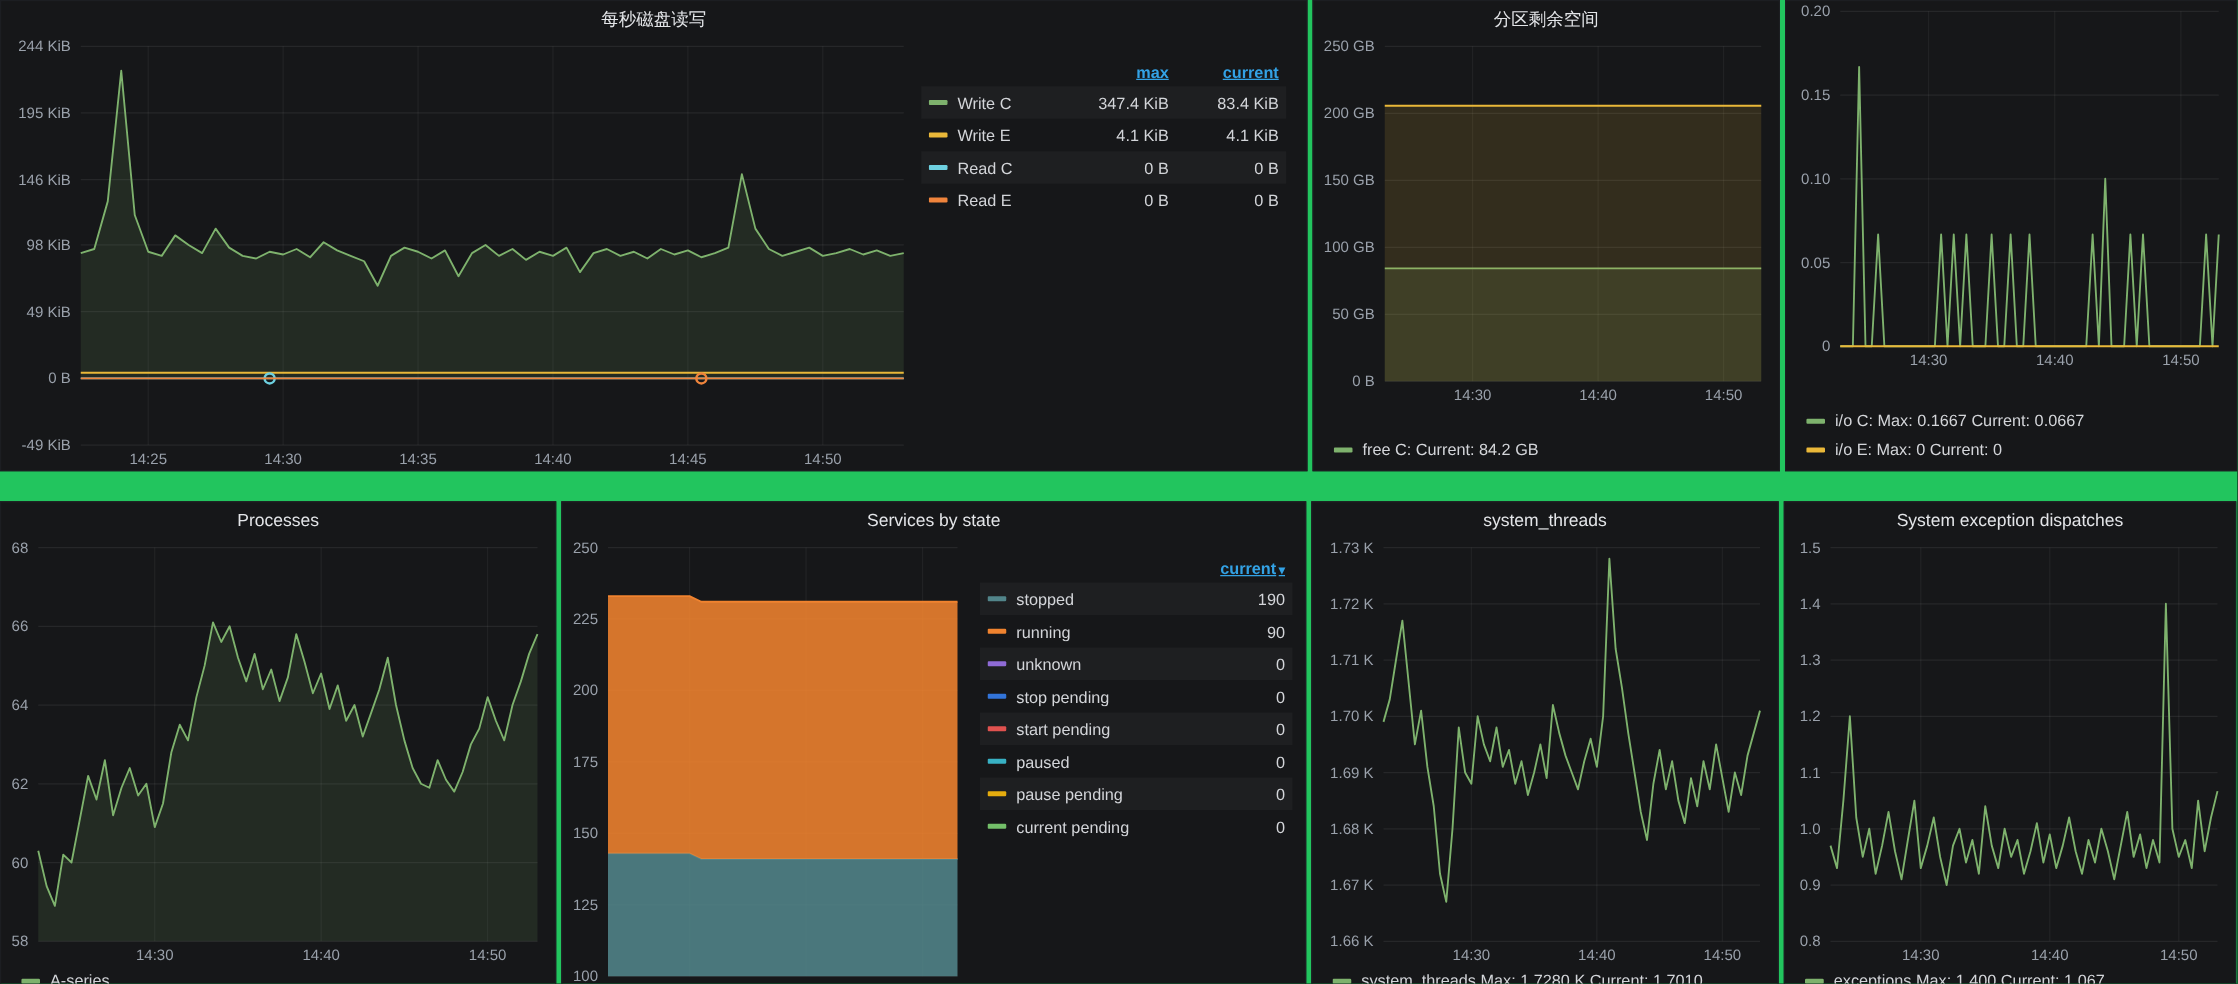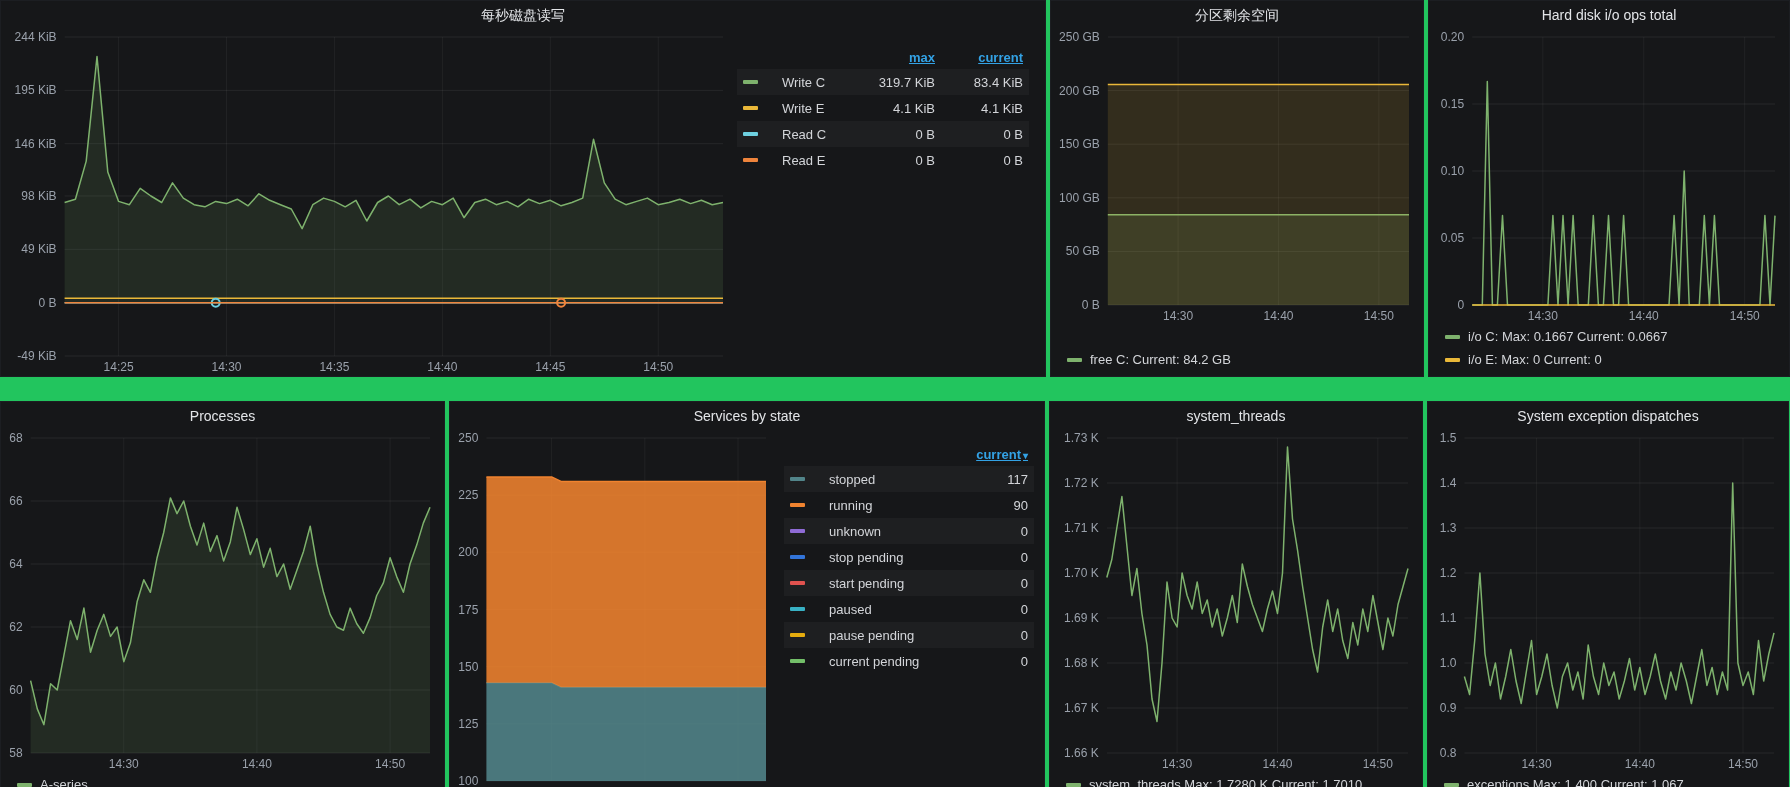--- a/index.html
+++ b/index.html
@@ -20,21 +20,21 @@
 
   
   .lt { flex:none; font-size:13px; color:#d3d5d9; }
   .lt-main { width:292px; margin:16px 12px 0 4px; }
   .lt-svc { width:250px; margin:12px 6px 0 8px; }
   .lt-head { display:flex; align-items:center; height:24px; padding:0 6px; }
   .lt-head .spacer { flex:1; }
   .lt-col { width:88px; text-align:right; color:#33a2e5; font-weight:700; cursor:pointer;text-decoration:underline; }
   .lt-rows .lt-row { display:flex; align-items:center; height:26px; padding:0 6px; cursor:pointer; }
   .lt-rows .lt-row:nth-child(odd) { background:rgba(255,255,255,0.035); }
-  .lt-name { flex:1; display:flex; align-items:center; gap:24px; min-width:0; white-space:nowrap; overflow:hidden; }
+  .lt-name { flex:1; display:flex; align-items:center; gap:8px; min-width:0; white-space:nowrap; overflow:hidden; }
   .lt-val { width:88px; text-align:right; }
   .lt-svc .lt-val { width:64px; }
   .sort-arrow { font-size:10px; margin-left:2px; }
 
   
   .legend-lines { flex:none; padding:0 8px 5px 14px; }
   .ll-item { display:flex; align-items:center; gap:8px; height:23px; font-size:13px; color:#d3d5d9; cursor:pointer; white-space:nowrap; overflow:hidden; }
 </style>
 </head>
 <body>
@@ -88,21 +88,21 @@
             <span class="spacer"></span>
             <span class="lt-col">max</span>
             <span class="lt-col">current</span>
           </div>
           <div class="lt-rows">
             <div class="lt-row">
               <span class="lt-name">
                   <i class="swatch" style="background: rgb(126, 178, 109);"></i>
                   <span>Write C</span>
                 </span>
-              <span class="lt-val">319.7 KiB</span>
+              <span class="lt-val">347.4 KiB</span>
               <span class="lt-val">83.4 KiB</span>
             </div>
             <div class="lt-row">
               <span class="lt-name">
                   <i class="swatch" style="background: rgb(234, 184, 57);"></i>
                   <span>Write E</span>
                 </span>
               <span class="lt-val">4.1 KiB</span>
               <span class="lt-val">4.1 KiB</span>
             </div>
@@ -159,21 +159,20 @@
         <div class="legend-lines">
           <div class="ll-item">
             <i class="swatch" style="background: rgb(126, 178, 109);"></i>
             <span>free C: Current: 84.2 GB</span>
           </div>
         </div>
       </div>
     </section>
 
     <section class="panel">
-      <header class="ptitle">Hard disk i/o ops total</header>
       <div class="pbody col">
         <div class="chart">
             <svg width="354" height="296">
               <line x1="111.85333333333334" x2="111.85333333333334" y1="8" y2="276" stroke="rgba(255,255,255,0.05)" stroke-width="1"></line>
               <line x1="212.7866666666667" x2="212.7866666666667" y1="8" y2="276" stroke="rgba(255,255,255,0.05)" stroke-width="1"></line>
               <line x1="313.72" x2="313.72" y1="8" y2="276" stroke="rgba(255,255,255,0.05)" stroke-width="1"></line>
               <line x1="41.2" x2="344" y1="276" y2="276" stroke="rgba(255,255,255,0.07)" stroke-width="1"></line>
               <text x="33.2" y="280" text-anchor="end" fill="#9aa1ab" font-size="12">0</text>
               <line x1="41.2" x2="344" y1="209.00000000000003" y2="209.00000000000003" stroke="rgba(255,255,255,0.07)" stroke-width="1"></line>
               <text x="33.2" y="213.00000000000003" text-anchor="end" fill="#9aa1ab" font-size="12">0.05</text>
@@ -278,21 +277,21 @@
           <div class="lt-head">
             <span class="spacer"></span>
             <span class="lt-col"><span>current</span><span class="sort-arrow">▾</span></span>
           </div>
           <div class="lt-rows">
             <div class="lt-row">
               <span class="lt-name">
                   <i class="swatch" style="background: rgb(82, 133, 138);"></i>
                   <span>stopped</span>
                 </span>
-              <span class="lt-val">117</span>
+              <span class="lt-val">190</span>
             </div>
             <div class="lt-row">
               <span class="lt-name">
                   <i class="swatch" style="background: rgb(240, 131, 47);"></i>
                   <span>running</span>
                 </span>
               <span class="lt-val">90</span>
             </div>
             <div class="lt-row">
               <span class="lt-name">

